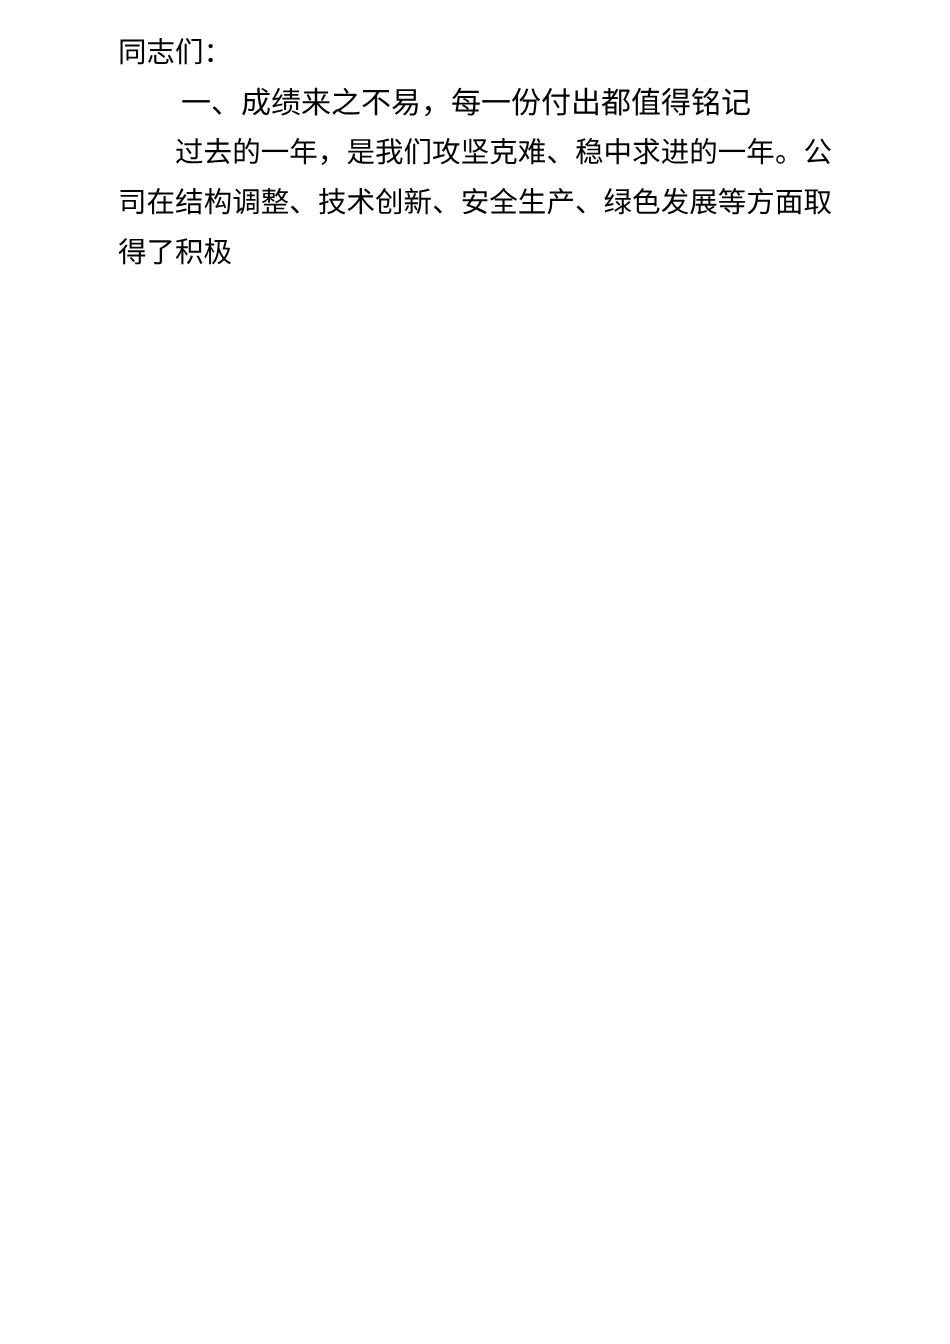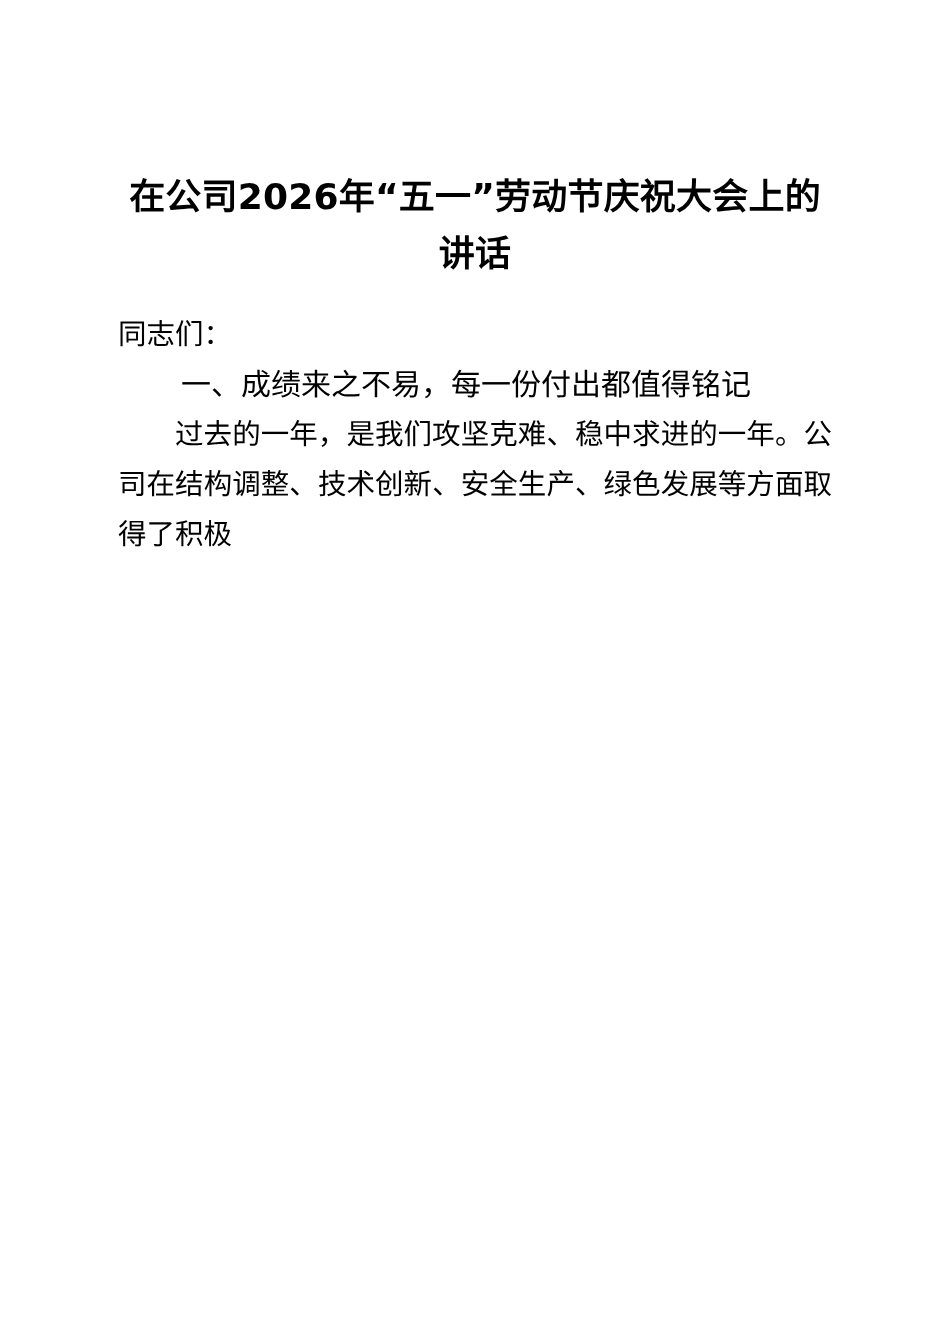--- a/index.html
+++ b/index.html
@@ -76,24 +76,20 @@
     text-indent: 2em;
     font-family: Liberation Serif, serif;
   }
 </style>
 </head>
 <body>
 
 <div class="page">
   <div class="content">
 
-    <h1 class="doc-title">
-      <span>在公司2026年“五一”劳动节庆祝大会上的</span>
-      <span>讲话</span>
-    </h1>
 
     <p class="para salutation">同志们：</p>
 
 
 
     <p class="para section-heading">一、成绩来之不易，每一份付出都值得铭记</p>
 
     <p class="para last">过去的一年，是我们攻坚克难、稳中求进的一年。公司在结构调整、技术创新、安全生产、绿色发展等方面取得了积极</p>
 
   </div>

